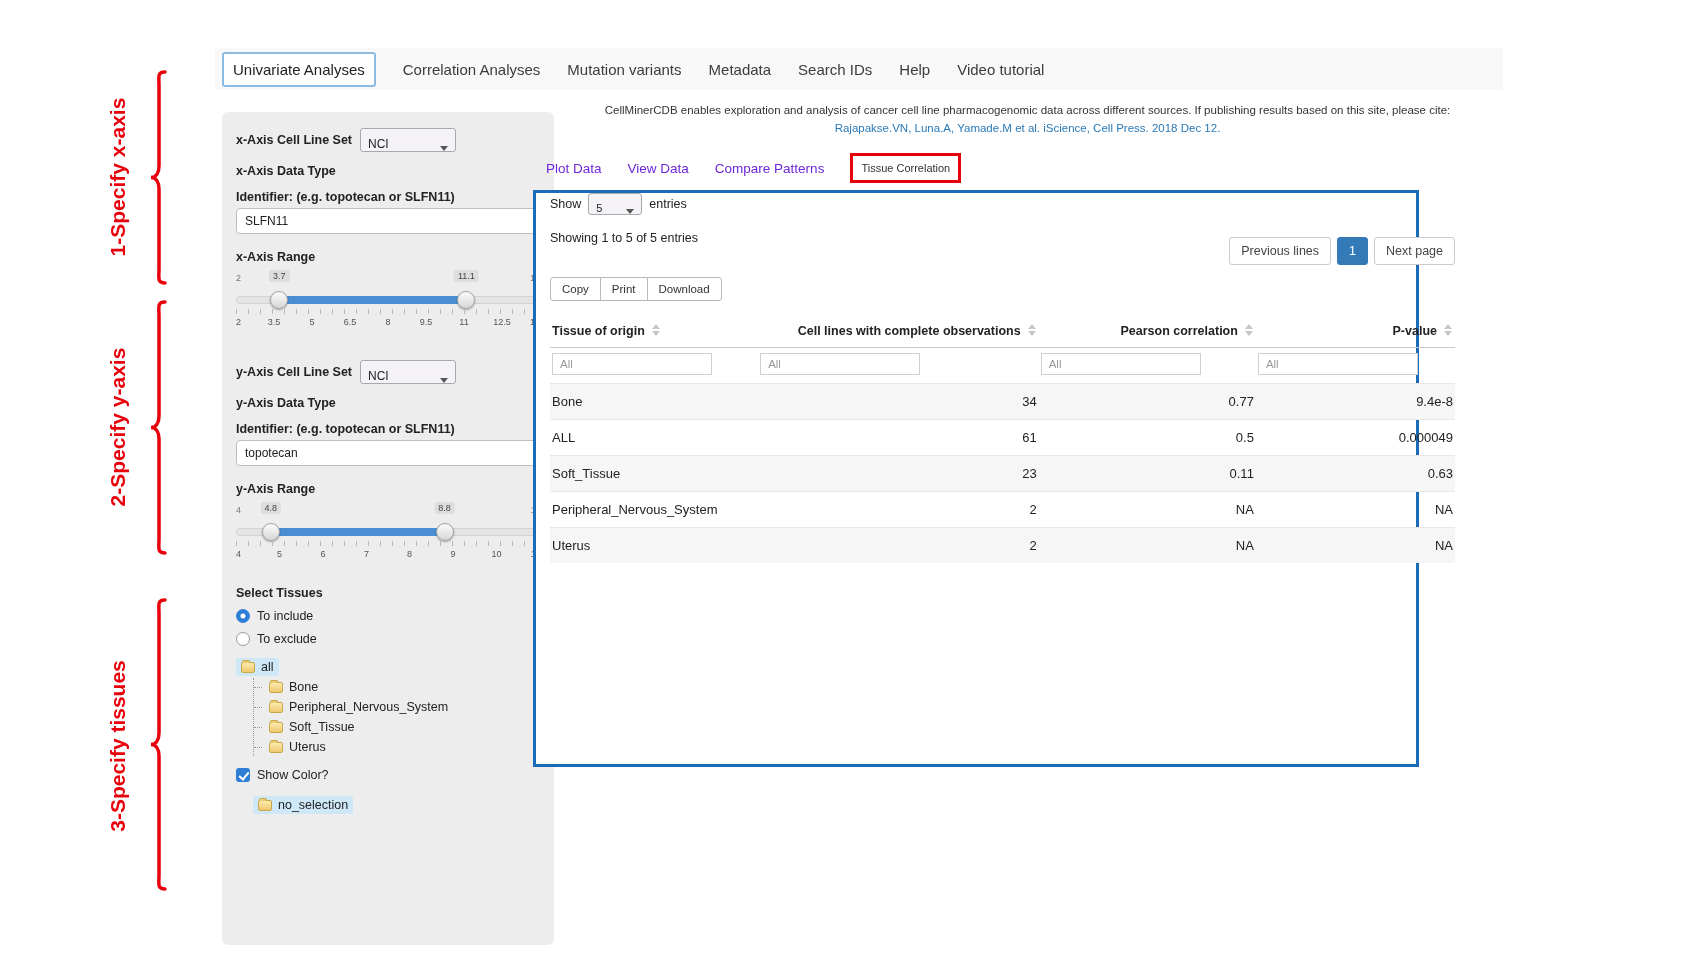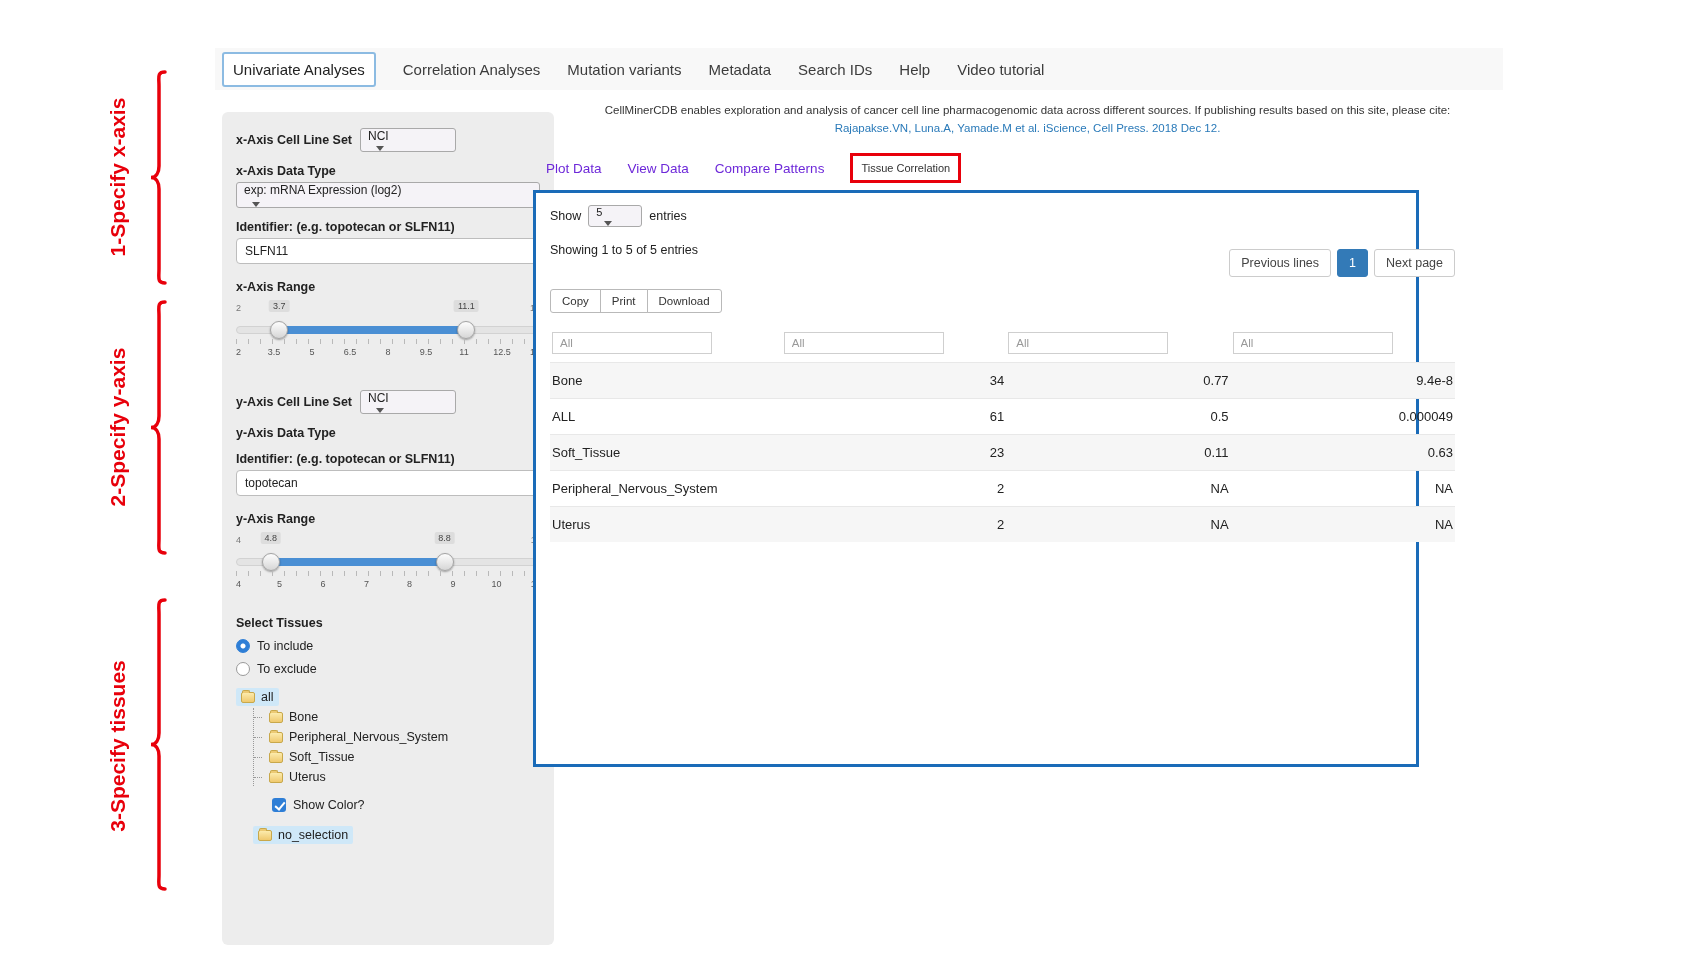--- a/index.html
+++ b/index.html
@@ -29,23 +29,23 @@
   
   .sidebar {
     position:absolute; left:222px; top:112px; width:332px; height:833px;
     background:#ededed; border-radius:6px; padding:14px; font-size:12.5px;
   }
   .inline-row { display:flex; align-items:center; gap:8px; margin-top:2px; }
   .lbl-bold { font-weight:bold; font-size:12.5px; }
   .mt12 { margin-top:12px; }
   .mt16 { margin-top:16px; }
   .sel {
-    display:inline-flex; align-items:flex-start; justify-content:space-between;
+    display:inline-flex; align-items:flex-end; justify-content:space-between;
     background:#f5f3f7; border:1px solid #a9a9a9; border-radius:3px;
-    padding:0 7px; height:24px; font-size:12px; color:#222; cursor:pointer;flex-direction:column;
+    padding:0 7px; height:24px; font-size:12px; color:#222; cursor:pointer;
   }
   .sel-small { width:96px; }
   .sel-wide { width:100%; height:26px; margin-top:4px; }
   .caret { width:0; height:0; border-left:4px solid transparent; border-right:4px solid transparent; border-top:5px solid #555; margin-left:8px; flex:0 0 auto; }
   input.textbox {
     width:100%; height:26px; border:1px solid #bdbdbd; border-radius:4px;
     font-size:12px; padding:0 8px; margin-top:4px; background:#fff; font-family:inherit; color:#222;
   }
 
   
@@ -89,21 +89,21 @@
 
   
   .citation1 { position:absolute; left:545px; top:104px; width:965px; text-align:center; font-size:11.5px; color:#333; }
   .citation2 { position:absolute; left:545px; top:122px; width:965px; text-align:center; font-size:11.5px; color:#2a7ab9; cursor:pointer; }
   .subtabs { position:absolute; left:546px; top:149px; height:38px; display:flex; align-items:center; gap:26px; }
   .subtab { font-size:13.5px; color:#6d28d9; cursor:pointer; white-space:nowrap; }
   .subtab-active { font-size:11px; color:#333; background:#fff; border:3px solid #e8000b; padding:6px 8px; cursor:pointer; white-space:nowrap; }
 
   .blue-panel {
     position:absolute; left:533px; top:190px; width:886px; height:577px;
-    border:3px solid #1a6bb8; background:#fff; padding:12px 14px;
+    border:3px solid #1a6bb8; background:#fff; padding:0 14px;
   }
   .panel-inner { position:relative; width:905px; }
   .show-row { display:flex; align-items:center; gap:7px; font-size:12.5px; }
   .sel-page { width:54px; height:22px; font-size:11px; }
   .showing { margin-top:16px; font-size:12.5px; }
   .pagination { position:absolute; top:44px; right:0; display:flex; gap:6px; }
   .pg-btn { border:1px solid #ccc; background:#fff; color:#444; font-size:12.5px; padding:6px 11px; border-radius:3px; font-family:inherit; cursor:pointer; }
   .pg-num { background:#337ab7; border-color:#337ab7; color:#fff; }
   .btn-group { margin-top:32px; display:inline-flex; }
   .bg-btn { border:1px solid #b9b9b9; background:#fff; color:#333; font-size:11.5px; padding:5px 11px; margin-right:-1px; font-family:inherit; cursor:pointer; }
@@ -156,24 +156,20 @@
 
   <div class="inline-row">
     <span class="lbl-bold">x-Axis Cell Line Set</span>
     <span class="sel sel-small">
       <span>NCI</span>
       <span class="caret"></span>
     </span>
   </div>
 
   <div class="lbl-bold mt12">x-Axis Data Type</div>
-  <div class="sel sel-wide">
-    <span>exp: mRNA Expression (log2)</span>
-    <span class="caret"></span>
-  </div>
 
   <div class="lbl-bold mt12">Identifier: (e.g. topotecan or SLFN11)</div>
   <input class="textbox" type="text" value="SLFN11" style="">
 
   <div class="lbl-bold mt16">x-Axis Range</div>
   <div class="slider">
     <span class="sl-minmax" style="left:0;">2</span>
     <span class="sl-val" style="left:14.2%;">3.7</span>
     <span class="sl-val" style="left:75.8%;">11.1</span>
     <span class="sl-minmax" style="right:0;">14</span>
@@ -256,21 +252,21 @@
         <span class="folder"></span>
         <span>Soft_Tissue</span>
       </div>
       <div class="tree-item">
         <span class="folder"></span>
         <span>Uterus</span>
       </div>
     </div>
   </div>
 
-  <div class="radio-row" style="margin-top:12px;margin-left:36px;">
+  <div class="radio-row" style="margin-top:12px;">
     <span class="checkbox"></span>
     <span>Show Color?</span>
   </div>
 
   <div class="tree-indent" style="margin-top:14px;">
     <div class="tree-item selected">
       <span class="folder"></span>
       <span>no_selection</span>
     </div>
   </div>
@@ -307,20 +303,34 @@
     </div>
 
     <div class="btn-group">
       <button class="bg-btn">Copy</button>
       <button class="bg-btn">Print</button>
       <button class="bg-btn">Download</button>
     </div>
 
     <table class="tbl">
       <thead>
+        <tr>
+          <th class="c1">
+            <span>Tissue of origin</span><span class="sort"></span>
+          </th>
+          <th class="cr c2">
+            <span>Cell lines with complete observations</span><span class="sort"></span>
+          </th>
+          <th class="cr c3">
+            <span>Pearson correlation</span><span class="sort"></span>
+          </th>
+          <th class="cr c4">
+            <span>P-value</span><span class="sort"></span>
+          </th>
+        </tr>
         <tr class="filter-row">
           <td><input class="filter" type="text" placeholder="All" style=""></td>
           <td><input class="filter" type="text" placeholder="All" style=""></td>
           <td><input class="filter" type="text" placeholder="All" style=""></td>
           <td><input class="filter" type="text" placeholder="All" style=""></td>
         </tr>
       </thead>
       <tbody>
         <tr>
           <td>Bone</td>

